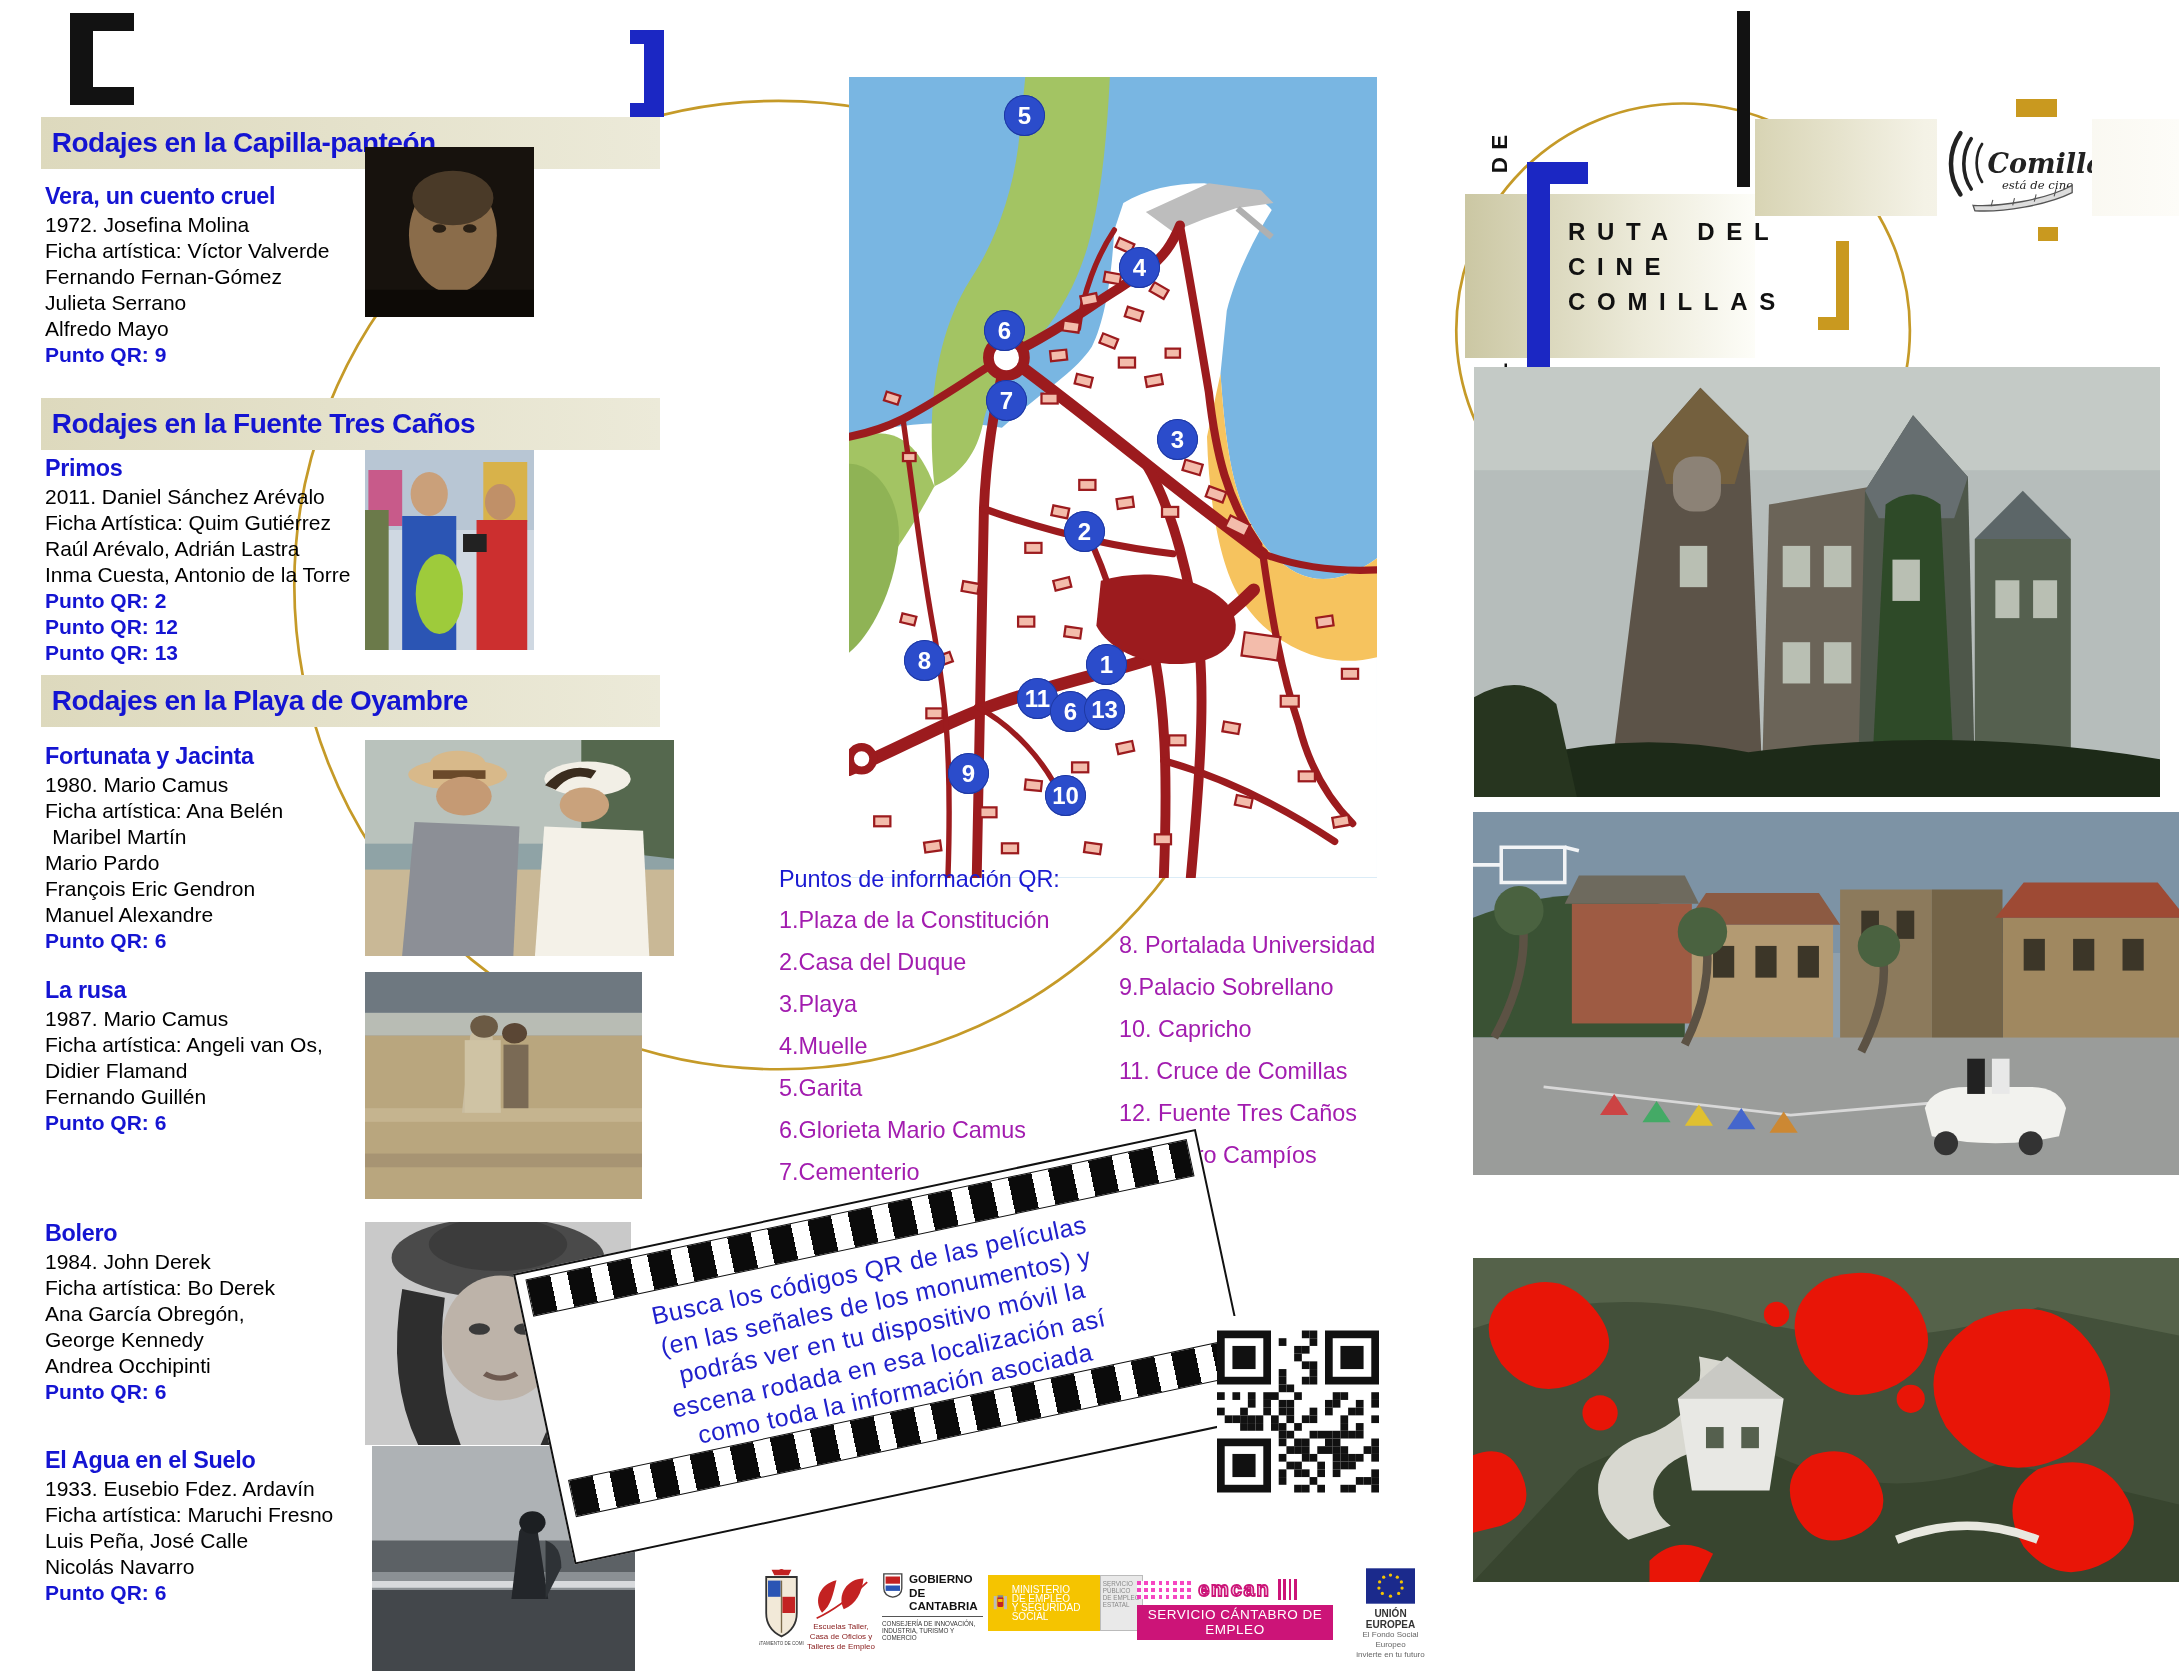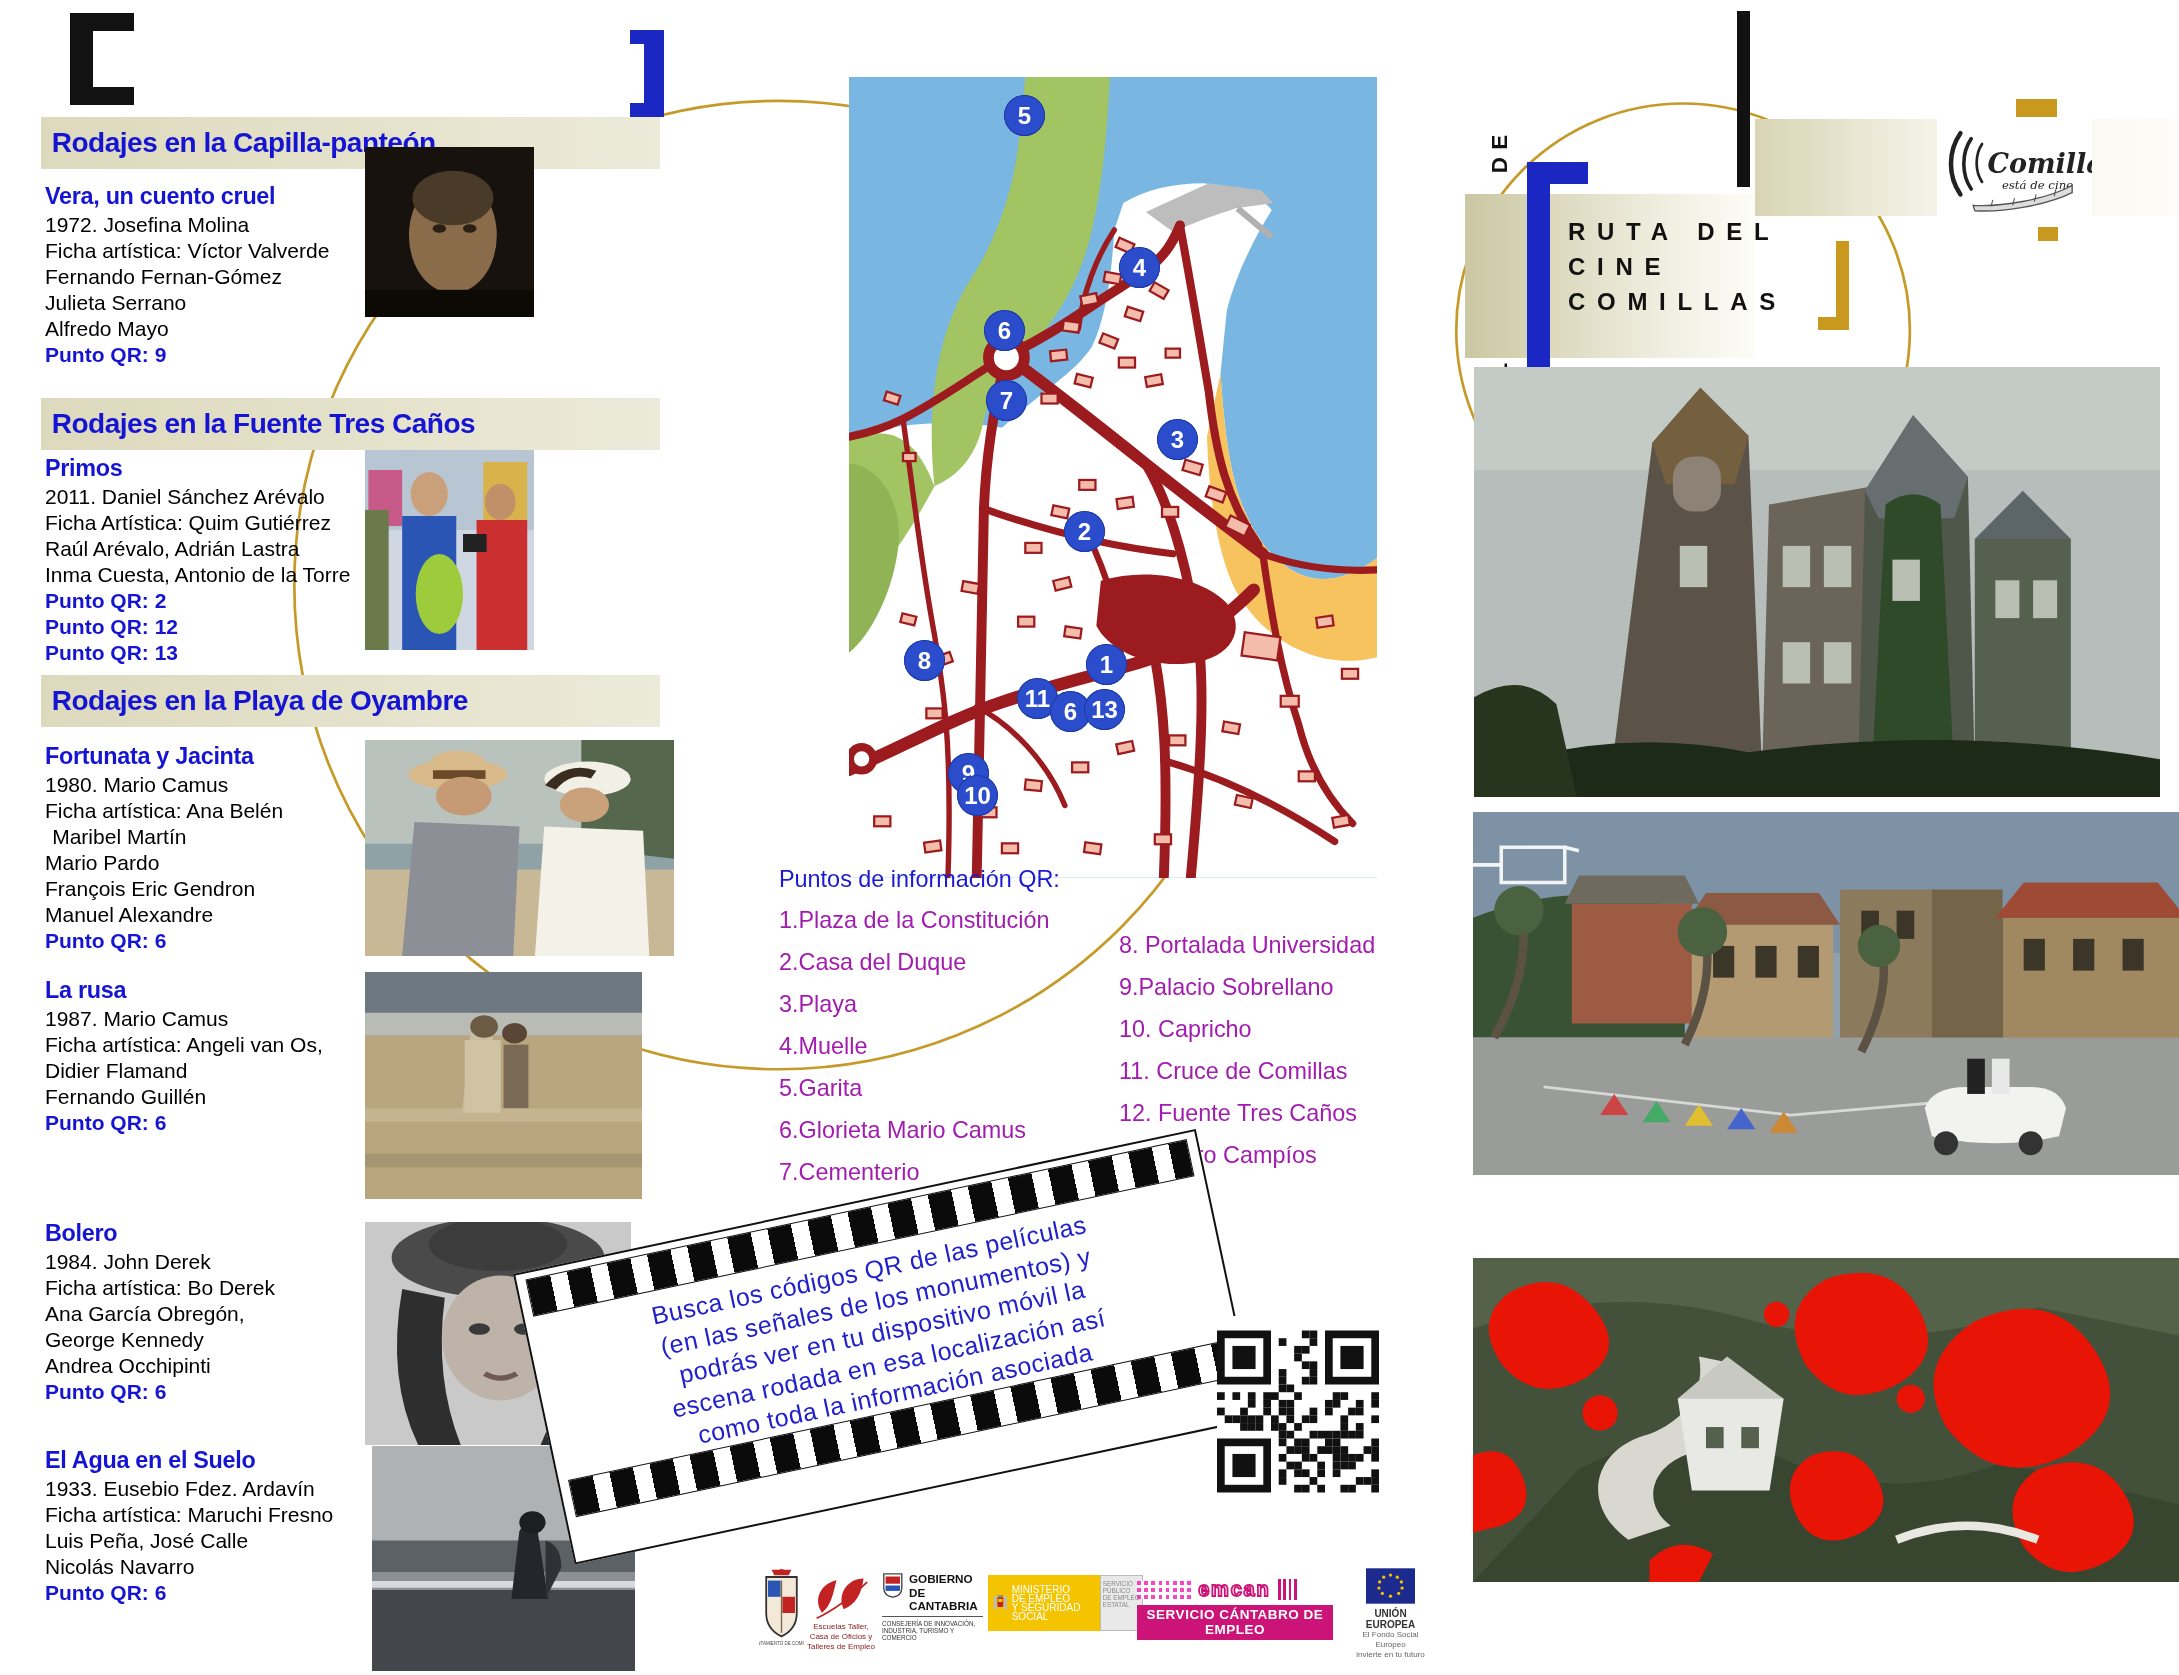--- a/index.html
+++ b/index.html
@@ -344,21 +344,21 @@
     </div>
   <div class="abs marker" style="left:986px;top:380px">
       <span>7</span>
     </div>
   <div class="abs marker" style="left:904px;top:640px">
       <span>8</span>
     </div>
   <div class="abs marker" style="left:948px;top:753px">
       <span>9</span>
     </div>
-  <div class="abs marker" style="left:957px;top:775px">
+  <div class="abs marker" style="left:1045px;top:775px">
       <span>10</span>
     </div>
   <div class="abs marker" style="left:1017px;top:678px">
       <span>11</span>
     </div>
   <div class="abs marker" style="left:1050px;top:691px">
       <span>6</span>
     </div>
   <div class="abs marker" style="left:1084px;top:689px">
       <span>13</span>
@@ -599,21 +599,21 @@
   </div>
 
   <div class="abs" style="left:1137px;top:1577px;width:196px;height:50px">
     <div style="display:flex;align-items:center;gap:7.2px;height:25px">
       <div style="width:54px;height:18px;background:
         repeating-linear-gradient(90deg,#cc1478 0 3.6px,#fff 3.6px 7.2px),
         repeating-linear-gradient(#cc1478 0 3.6px,#fff 3.6px 7.2px);background-blend-mode:screen;opacity:.85"></div>
       <div style="font-size:20px;font-weight:bold;color:#fff;-webkit-text-stroke:1.8px #cc1478;letter-spacing:1.8px;line-height:23.4px">emcan</div>
       <div style="width:20px;height:21.6px;background:repeating-linear-gradient(90deg,#cc1478 0 2.7px,#fff 2.7px 5.4px)"></div>
     </div>
-    <div style="margin-top:2.7px;background:#cc1478;color:#fff;font-weight:bold;font-size:13.5px;text-align:center;padding:2.7px 3.6px;letter-spacing:0.5px">SERVICIO CÁNTABRO DE EMPLEO</div>
+    <div style="margin-top:2.7px;background:#cc1478;color:#fff;font-weight:normal;font-size:13.5px;text-align:center;padding:2.7px 3.6px;letter-spacing:0.5px">SERVICIO CÁNTABRO DE EMPLEO</div>
   </div>
 
   <div class="abs" style="left:1350px;top:1568px;width:81px;height:83px;text-align:center">
     <svg viewBox="0 0 36 26" style="width:49px;height:36px;margin:0 auto">
       <rect width="36" height="26" fill="#1b2a8c"></rect>
       <g fill="#f5c400">
         <circle cx="18" cy="5" r="1.2"></circle>
           <circle cx="23" cy="6.5" r="1.2"></circle>
           <circle cx="26" cy="10" r="1.2"></circle>
         <circle cx="26.5" cy="14.5" r="1.2"></circle>

